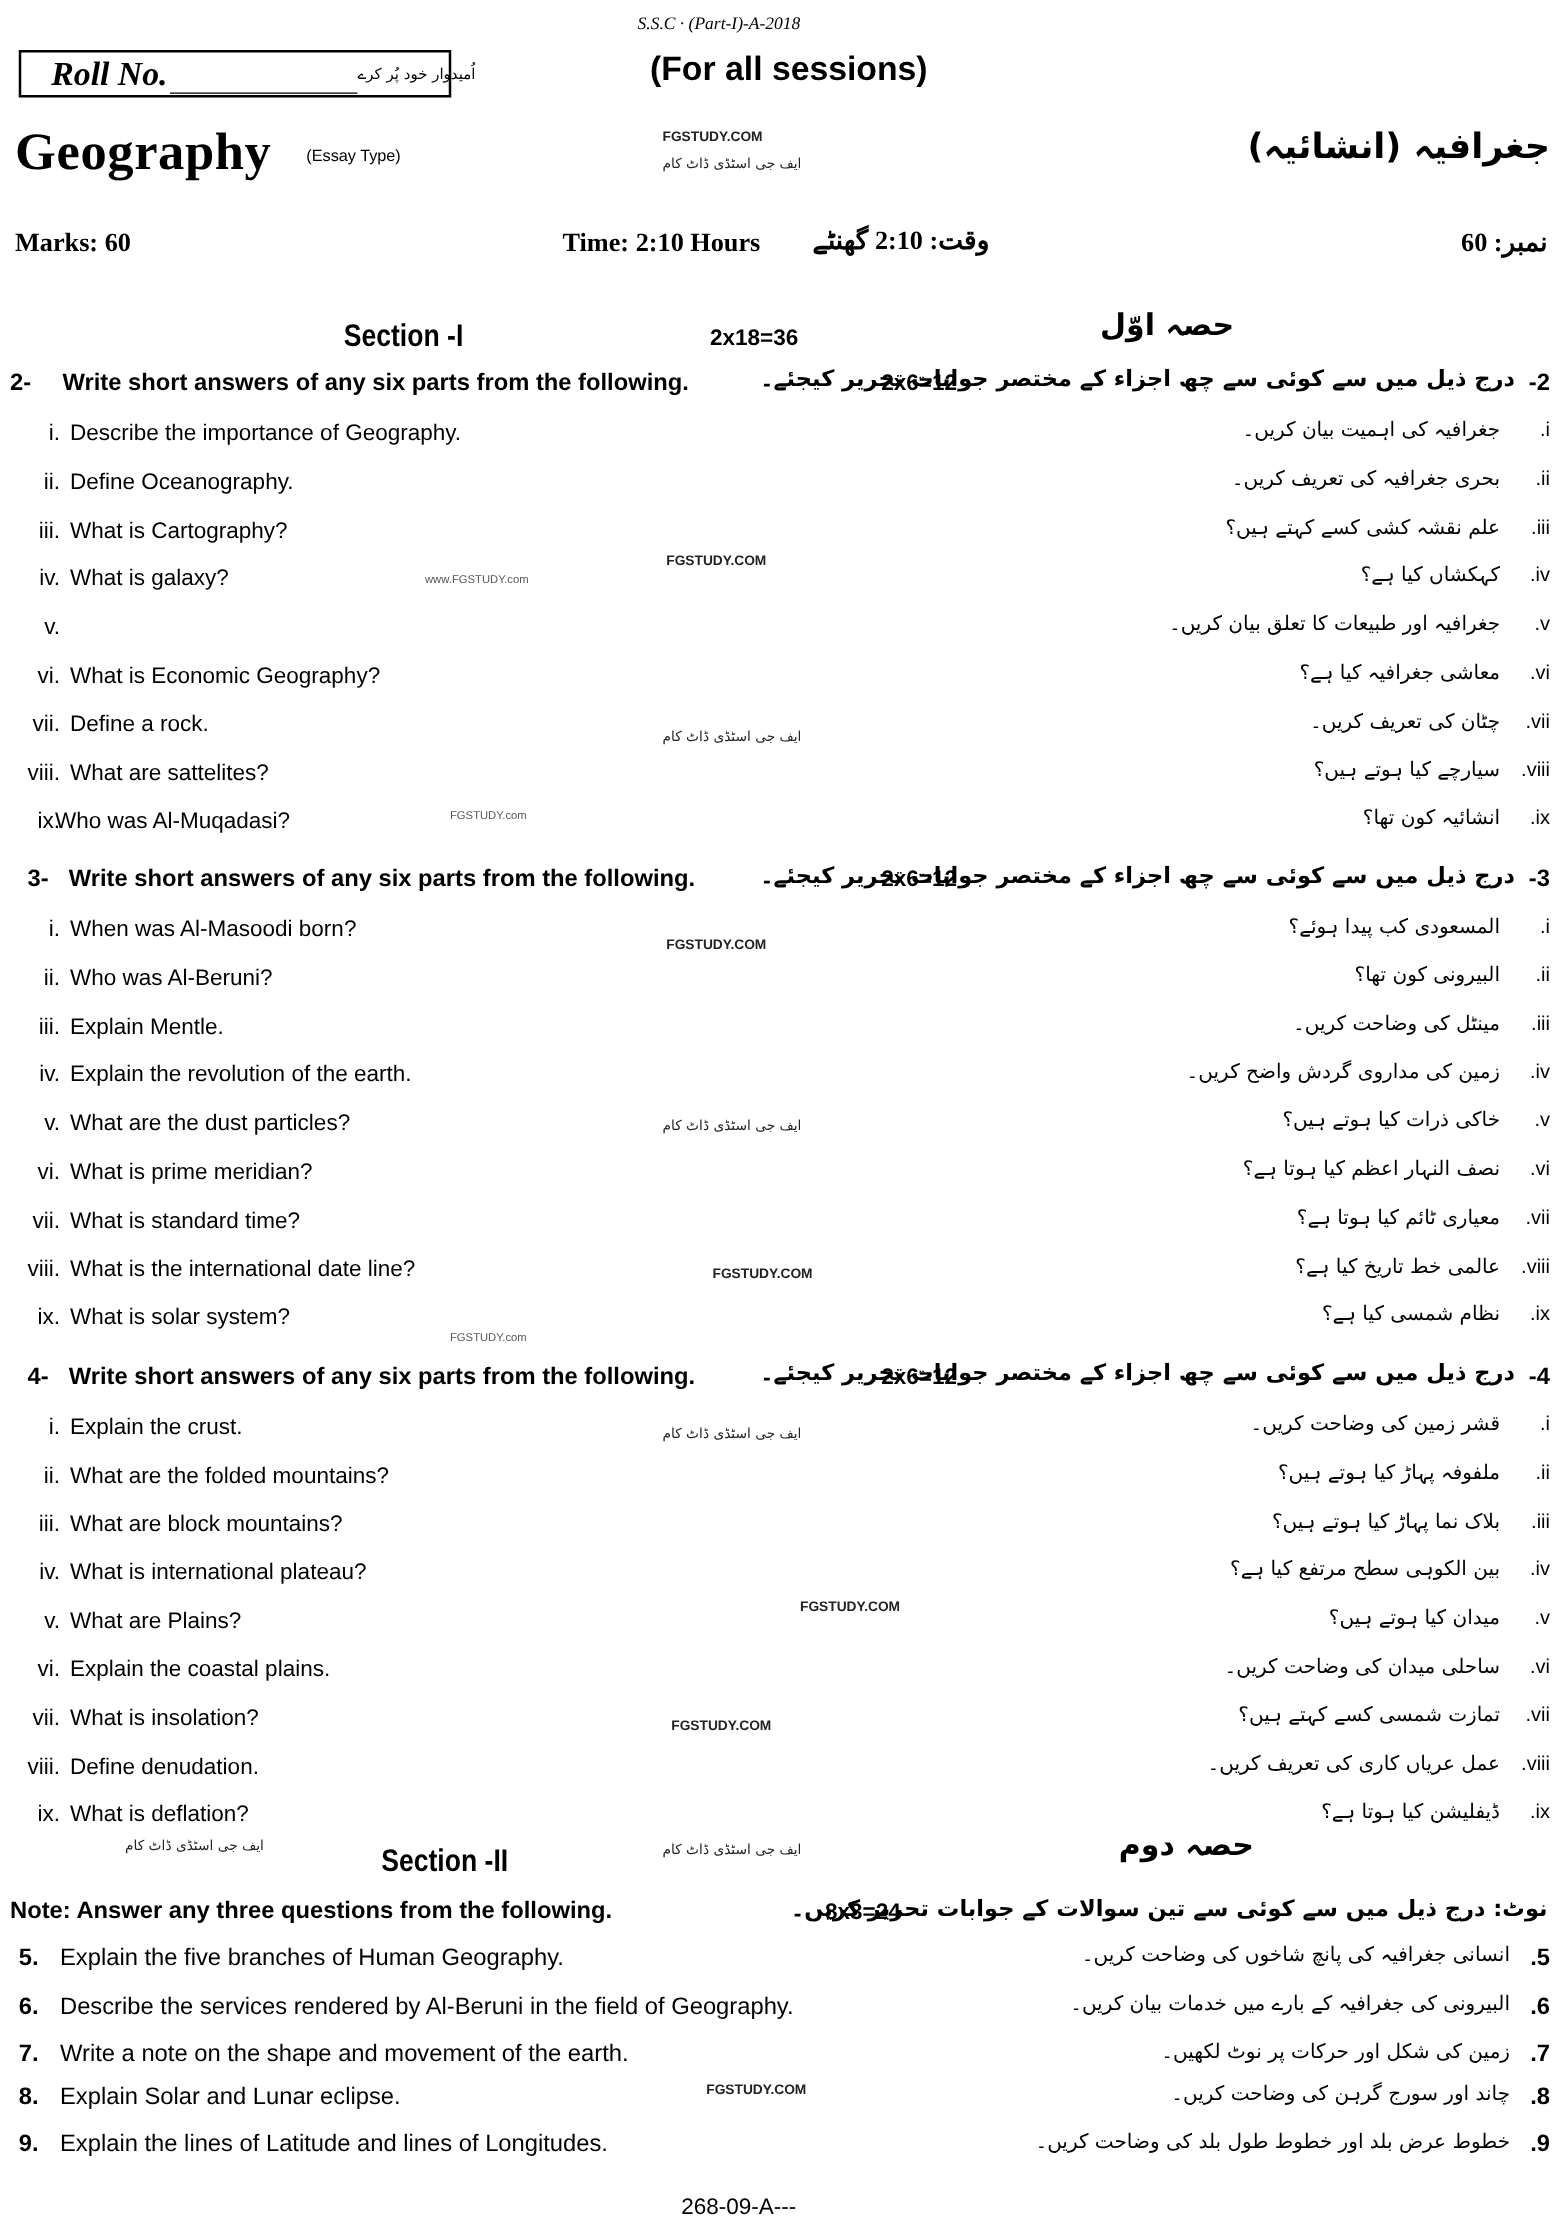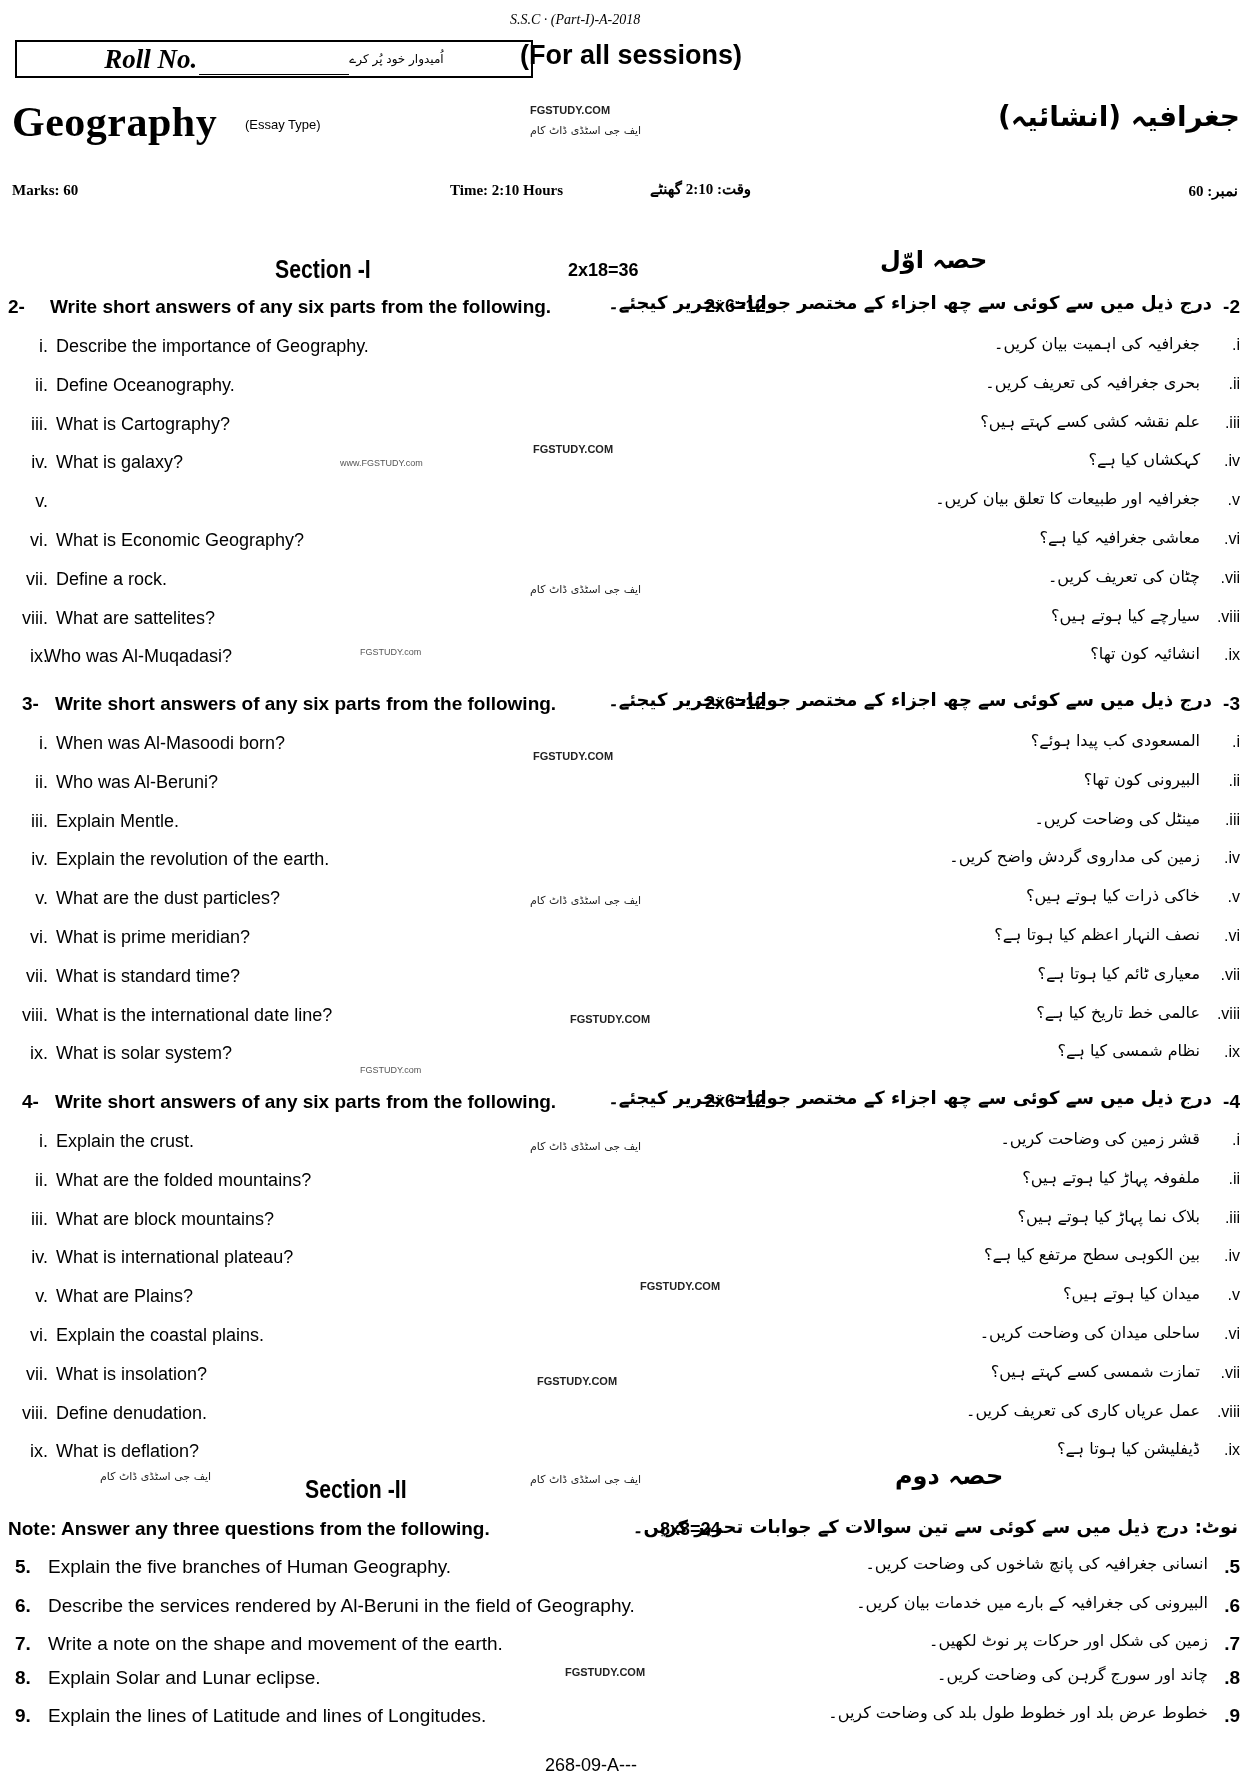--- a/index.html
+++ b/index.html
@@ -3,30 +3,30 @@
 <meta charset="utf-8">
 <style>
   * { box-sizing: border-box; margin: 0; padding: 0; }
   html, body { width: 1250px; height: 1782px; background: #ffffff; overflow: hidden; }
   body { position: relative; color: #000; font-family: "Liberation Sans", sans-serif; }
 
   .abs { position: absolute; white-space: nowrap; }
 
   
   .board-code { font-family: "Liberation Serif", serif; font-style: italic; font-size: 14px; }
-  .rollbox { border: 2px solid #000; width: 518px; height: 38px; display: flex; align-items: center; padding: 0 8px; justify-content: center; }
+  .rollbox { border: 2px solid #000; width: 346px; height: 38px; display: flex; align-items: center; padding: 0 24px; justify-content: flex-start; }
   .roll-label { font-family: "Liberation Serif", serif; font-style: italic; font-weight: bold; font-size: 27px; }
   .roll-line { display: inline-block; width: 150px; border-bottom: 1.5px solid #000; height: 22px; margin-left: 2px; }
   .urdu { font-family: "DejaVu Sans", sans-serif; direction: rtl; unicode-bidi: embed; }
   .roll-urdu { font-size: 12px; }
   .sessions { font-weight: bold; font-size: 27px; }
   .subject { font-family: "Liberation Serif", serif; font-weight: bold; font-size: 42px; letter-spacing: 0.5px; }
   .essay { font-size: 13px; }
   .subject-urdu { font-size: 28px; font-weight: bold; }
-  .marks { font-family: "Liberation Serif", serif; font-weight: bold; font-size: 15px; }
+  .marks { font-family: "Liberation Serif", serif; font-weight: bold; font-size: 21px; }
   .wm { font-size: 11px; color: #222; font-weight: bold; }
   .wm-light { font-size: 9px; color: #555; }
   .wm-urdu { font-size: 11px; color: #222; }
 
   
   .section-title { font-family: "Liberation Sans", sans-serif; font-weight: bold; font-size: 25px; transform: scaleX(0.85); transform-origin: left; }
   .section-marks { font-weight: bold; font-size: 18px; }
   .section-urdu { font-size: 24px; font-weight: bold; }
 
   .q-heading { font-weight: bold; font-size: 19px; }

